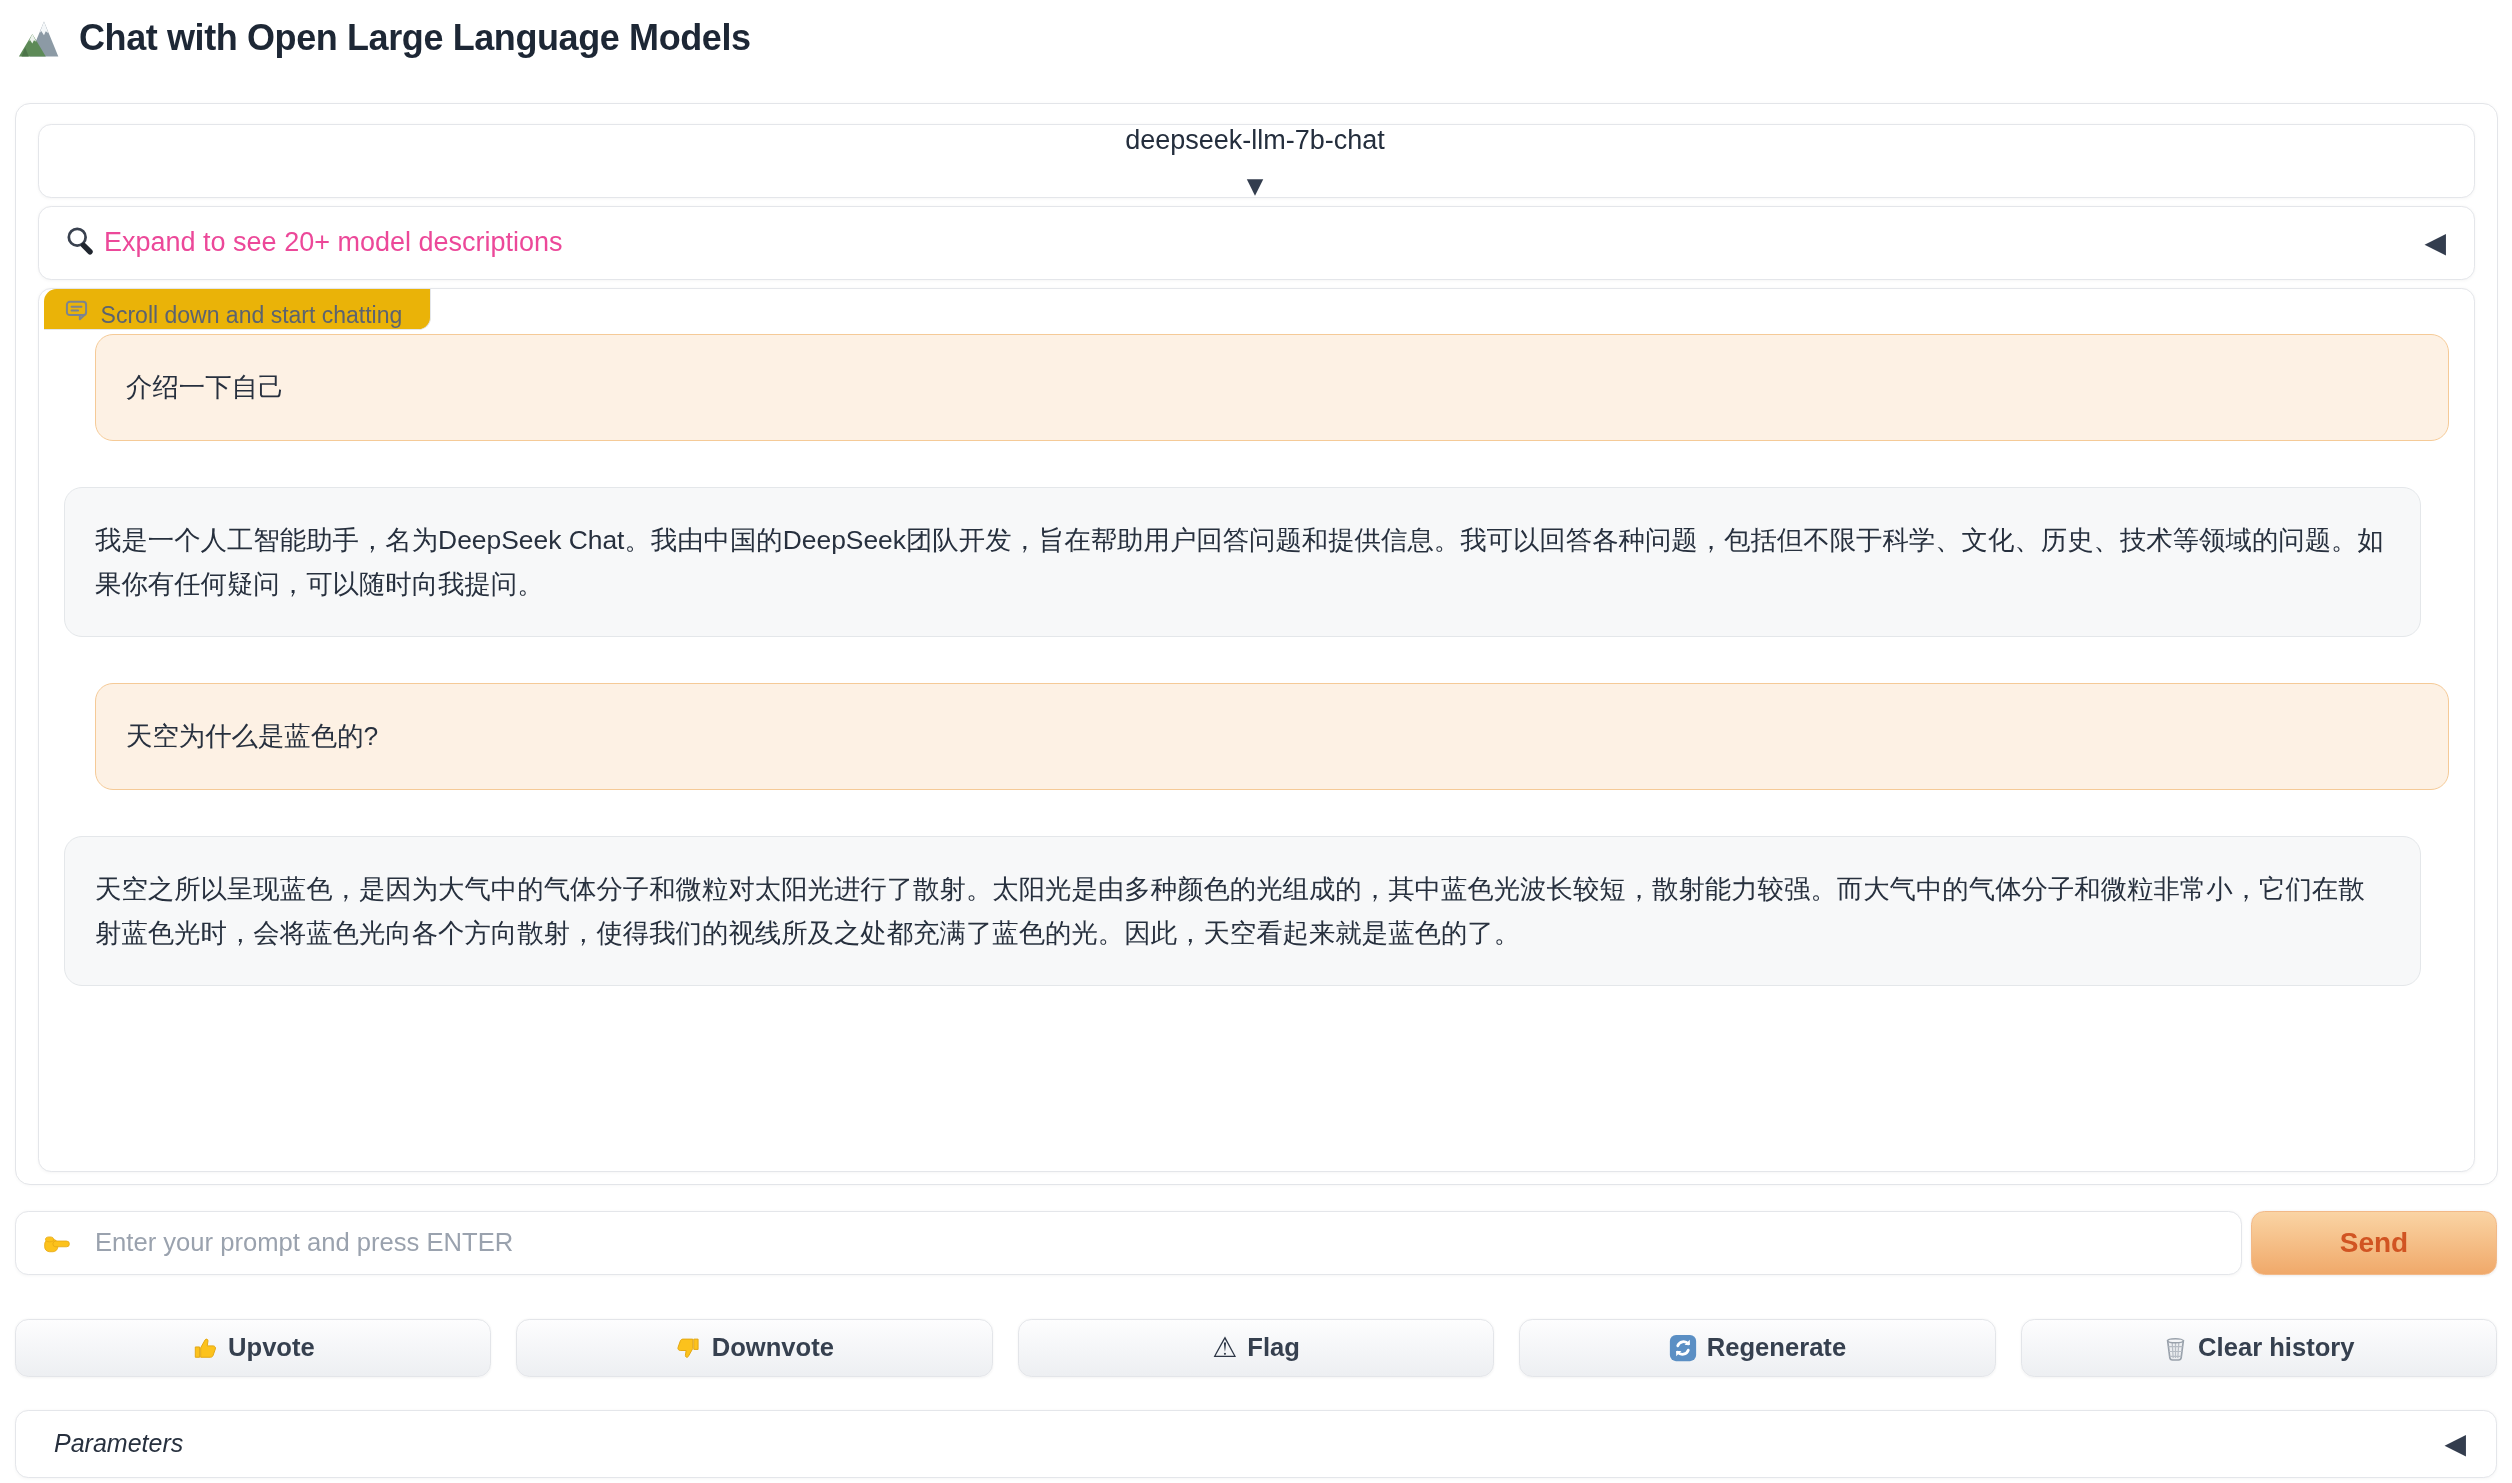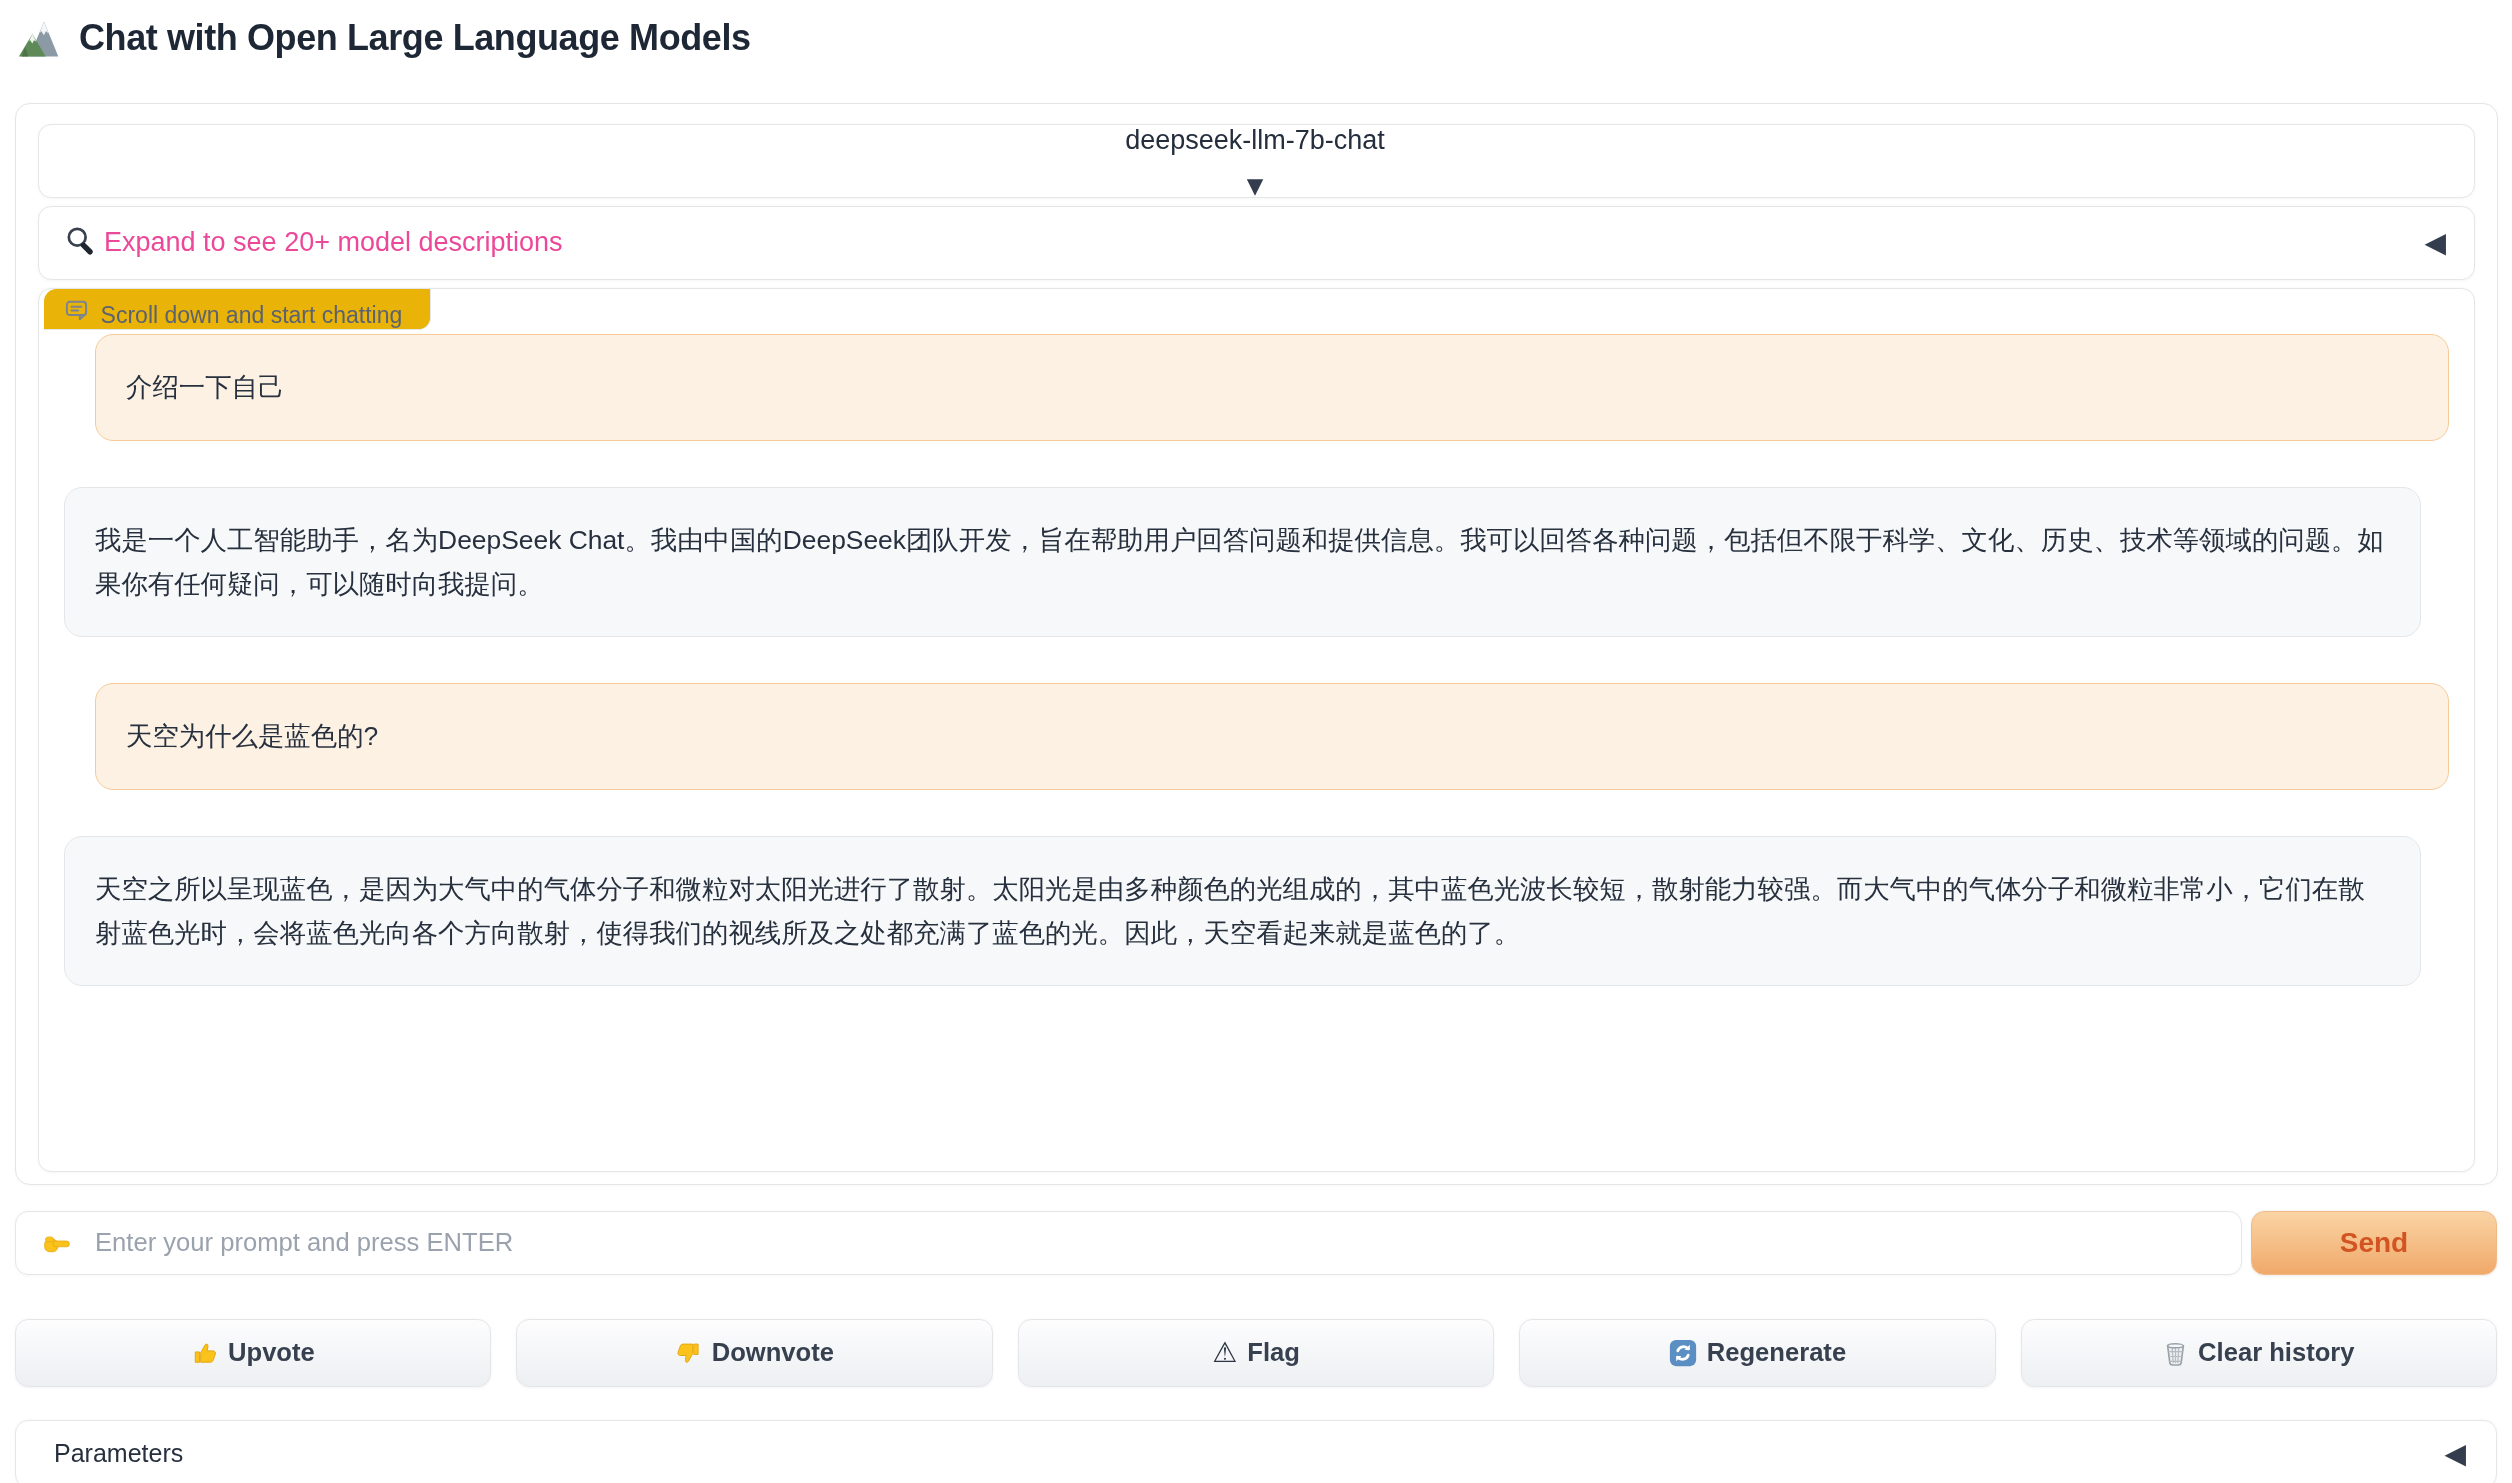--- a/index.html
+++ b/index.html
@@ -51,33 +51,33 @@
   .prompt-box input::placeholder { color:#9aa2ae; }
   .hand-icon { position:absolute; left:28px; top:20px; pointer-events:none; }
   .send-btn { width:246px; height:64px; border-radius:13.2px; border:0.8px solid #f2b988;
     background:linear-gradient(180deg,#fad4a4 0%,#f0a96a 100%);
     color:#d15422; font-size:28px; font-weight:700; cursor:pointer;
     box-shadow:0 0.8px 2.5px rgba(0,0,0,0.08);
     font-family:"Liberation Sans","DejaVu Sans",sans-serif; }
 
   
   .actions-row { display:flex; gap:25px; margin:44px 15px 0 15px; }
-  .action-btn { flex:1; height:68px; border-radius:13.2px; border:0.8px solid #e3e5e9;
+  .action-btn { flex:1; height:58px; border-radius:13.2px; border:0.8px solid #e3e5e9;
     background:linear-gradient(180deg,#fdfdfe 0%,#edeff2 100%);
     box-shadow:0 0.8px 2.5px rgba(0,0,0,0.05); cursor:pointer;
     display:flex; align-items:center; justify-content:center; gap:10px;
     font-size:25.6px; font-weight:700; color:#36404f;
     font-family:"Liberation Sans","DejaVu Sans",sans-serif; }
   .action-btn .a-icon { display:flex; align-items:center; }
   .warn-glyph { font-size:28px; color:#2c3545; font-family:"DejaVu Sans",sans-serif; font-weight:400; }
 
   
   .params { margin:33px 15px 0 15px; height:68px; display:flex; align-items:center;
     padding:0 30px 0 38px; cursor:pointer; }
-  .params .p-label { flex:1; font-size:25px; color:#27303e; }
+  .params .p-label { flex:1; font-size:25px; color:#27303e;font-style:italic; }
 </style>
 </head>
 <body>
 
 <div class="header">
   <span class="title-icon">
     <svg width="43" height="43" viewBox="0 0 48 48">
       <path d="M29 5 L45 44 H13 Z" fill="#8d9fa8" opacity="0"></path>
       <path d="M29 5 L45 44 H13 Z" fill="#8c9aa5"></path>
       <path d="M29 5 L34 18 L31 16 L29 20.5 L26 15.5 L24 18 Z" fill="#f4f7f9"></path>

